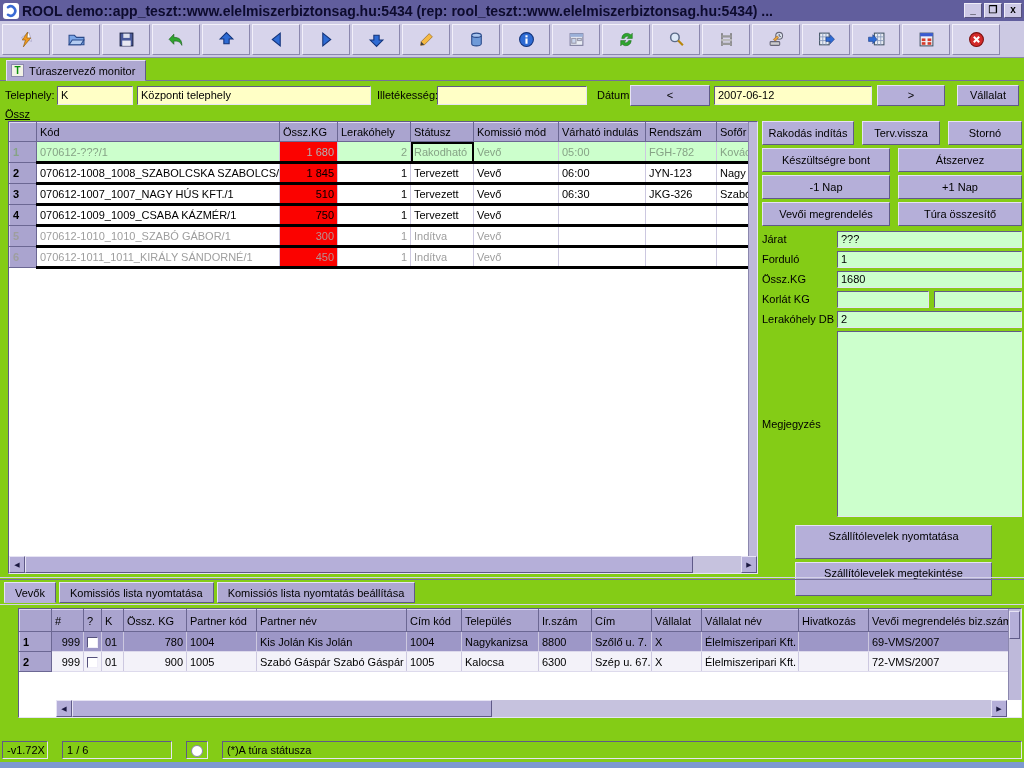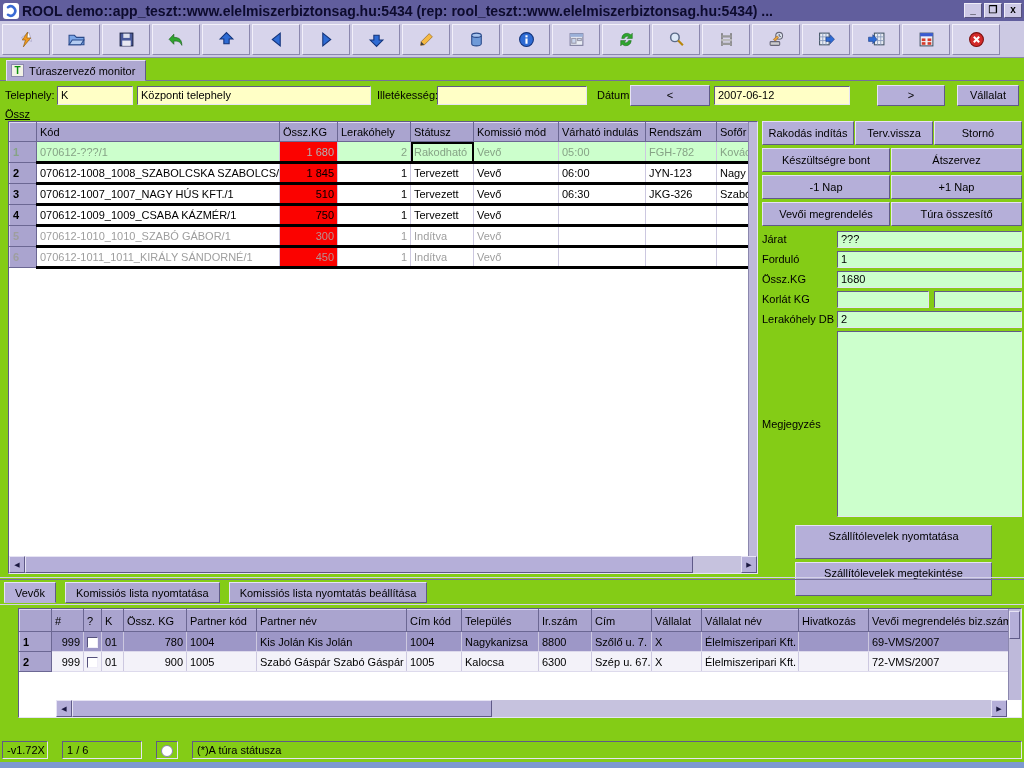--- a/index.html
+++ b/index.html
@@ -48,34 +48,34 @@
   td.focused { outline:2px solid #000; outline-offset:-2px; }
   .leftstrip { position:absolute; left:0; top:145px; bottom:17px; width:27px; background:#aaa4cf; border-right:1px solid #8b87ae; }
   .vthin { position:absolute; right:0; top:0; bottom:17px; width:9px; background:#beb9da; border-left:1px solid #8b87ae; }
   .hscroll { position:absolute; left:0; right:0; bottom:0; height:17px; background:#c6c2de; display:flex; }
   .sbtn { width:16px; height:17px; background:#b5afd9; border:1px solid; border-color:#e6e3f4 #5f5a88 #5f5a88 #e6e3f4; font-size:7px; text-align:center; line-height:15px; color:#1b1840; flex:0 0 auto; }
   .sthumb { height:17px; background:#b5afd9; border:1px solid; border-color:#e6e3f4 #5f5a88 #5f5a88 #e6e3f4; flex:0 0 auto; }
   .strack { flex:1; }
 
   
   .rpanel { position:absolute; left:762px; top:121px; width:260px; height:453px; }
-  .arow { display:flex; gap:1px; margin-bottom:3px; }
+  .arow { display:flex; gap:8px; margin-bottom:3px; }
   .abtn { height:24px; background:#b5afd9; border:1px solid; border-color:#e6e3f4 #5f5a88 #5f5a88 #e6e3f4; text-align:center; padding-top:5px; cursor:default; white-space:nowrap; overflow:hidden; }
   .drow { display:flex; align-items:center; height:20px; }
   .drow.memo { height:190px; align-items:center; }
   .dlabel { width:75px; flex:0 0 auto; }
   .gfield { flex:1; height:17px; background:#ccffcc; border:1px solid; border-color:#5f5a88 #e6e3f4 #e6e3f4 #5f5a88; padding:1px 3px; white-space:nowrap; overflow:hidden; }
   .gmemo { flex:1; height:186px; background:#ccffcc; border:1px solid; border-color:#5f5a88 #e6e3f4 #e6e3f4 #5f5a88; }
   .wide-btn { display:block; width:197px; height:34px; margin:3px 0 0 33px; background:#b5afd9; border:1px solid; border-color:#e6e3f4 #5f5a88 #5f5a88 #e6e3f4; text-align:center; padding-top:4px; cursor:default; }
 
   .hdivider { position:absolute; left:0; top:577px; width:1024px; height:3px; border-top:1px solid #d5d2e8; border-bottom:1px solid #757099; }
 
   
   .btabs { position:absolute; left:4px; top:582px; height:21px; display:flex; }
-  .btab { height:21px; background:#aea8d1; border:1px solid; border-color:#e6e3f4 #5f5a88 #5f5a88 #e6e3f4; padding:4px 10px 0 10px; margin-right:9px; white-space:nowrap; cursor:default; }
+  .btab { height:21px; background:#aea8d1; border:1px solid; border-color:#e6e3f4 #5f5a88 #5f5a88 #e6e3f4; padding:4px 10px 0 10px; margin-right:3px; white-space:nowrap; cursor:default; }
   .btab.active { background:#b6b0da; border-bottom-color:#b6b0da; }
   .btabline { position:absolute; left:0; top:604px; width:1024px; height:2px; border-top:1px solid #d5d2e8; }
 
   
   .bgrid { position:absolute; left:18px; top:608px; width:1004px; height:110px; background:#fff; border:1px solid; border-color:#5f5a88 #e6e3f4 #e6e3f4 #5f5a88; }
   .bgridwrap { position:absolute; left:0; top:0; right:0; bottom:17px; overflow:hidden; background:#fff; }
   table.bg { border-collapse:collapse; table-layout:fixed; width:1002px; }
   table.bg th { height:22px; background:#aaa4cf; font-weight:normal; text-align:left; padding:1px 3px; border:1px solid; border-color:#dedaf0 #6b6793 #6b6793 #dedaf0; white-space:nowrap; overflow:hidden; }
   table.bg td { height:20px; padding:1px 3px; border-right:1px solid #ccc8e0; border-bottom:1px solid #dddaec; white-space:nowrap; overflow:hidden; background:#f3f2f9; }
   table.bg td.rowhdr { background:#aaa4cf; border:1px solid; border-color:#dedaf0 #6b6793 #6b6793 #dedaf0; font-weight:bold; }
@@ -251,21 +251,21 @@
   </div>
 
   <div class="filterrow">
     <span class="flabel" style="left:5px;">Telephely:</span>
     <div class="yfield" style="left:57px; width:76px;">K</div>
     <div class="yfield" style="left:137px; width:234px;">Központi telephely</div>
     <span class="flabel" style="left:377px;">Illetékesség:</span>
     <div class="yfield" style="left:437px; width:150px;"></div>
     <span class="flabel" style="left:597px;">Dátum:</span>
     <div class="pbtn" style="left:630px; width:80px;">&lt;</div>
-    <div class="yfield" style="left:714px; width:136px;">2007-06-12</div>
+    <div class="yfield" style="left:714px; width:158px;">2007-06-12</div>
     <div class="pbtn" style="left:877px; width:68px;">&gt;</div>
     <div class="pbtn" style="left:957px; width:62px;">Vállalat</div>
   </div>
 
   <div class="turalabel">Össz</div>
 
   <div class="maingrid">
     <div class="leftstrip"></div>
     <div class="gridwrap">
       <table class="grid">
@@ -516,21 +516,21 @@
     <div class="bhscroll">
       <div class="sbtn">◀</div>
       <div class="sthumb" style="width:420px;"></div>
       <div class="strack"></div>
       <div class="sbtn">▶</div>
     </div>
   </div>
 
   <div class="statusbar">
     <div class="sseg" style="width:46px;">-v1.72X</div>
-    <div class="sseg" style="width:80px;">1 / 6</div>
+    <div class="sseg" style="width:110px;">1 / 6</div>
     <div class="sseg" style="width:22px;">
         <div class="scircle"></div>
       </div>
     <div class="sseg" style="flex:1;">(*)A túra státusza</div>
   </div>
   <div class="bottomstrip"></div>
 
 </div>
 
 </body></html>

